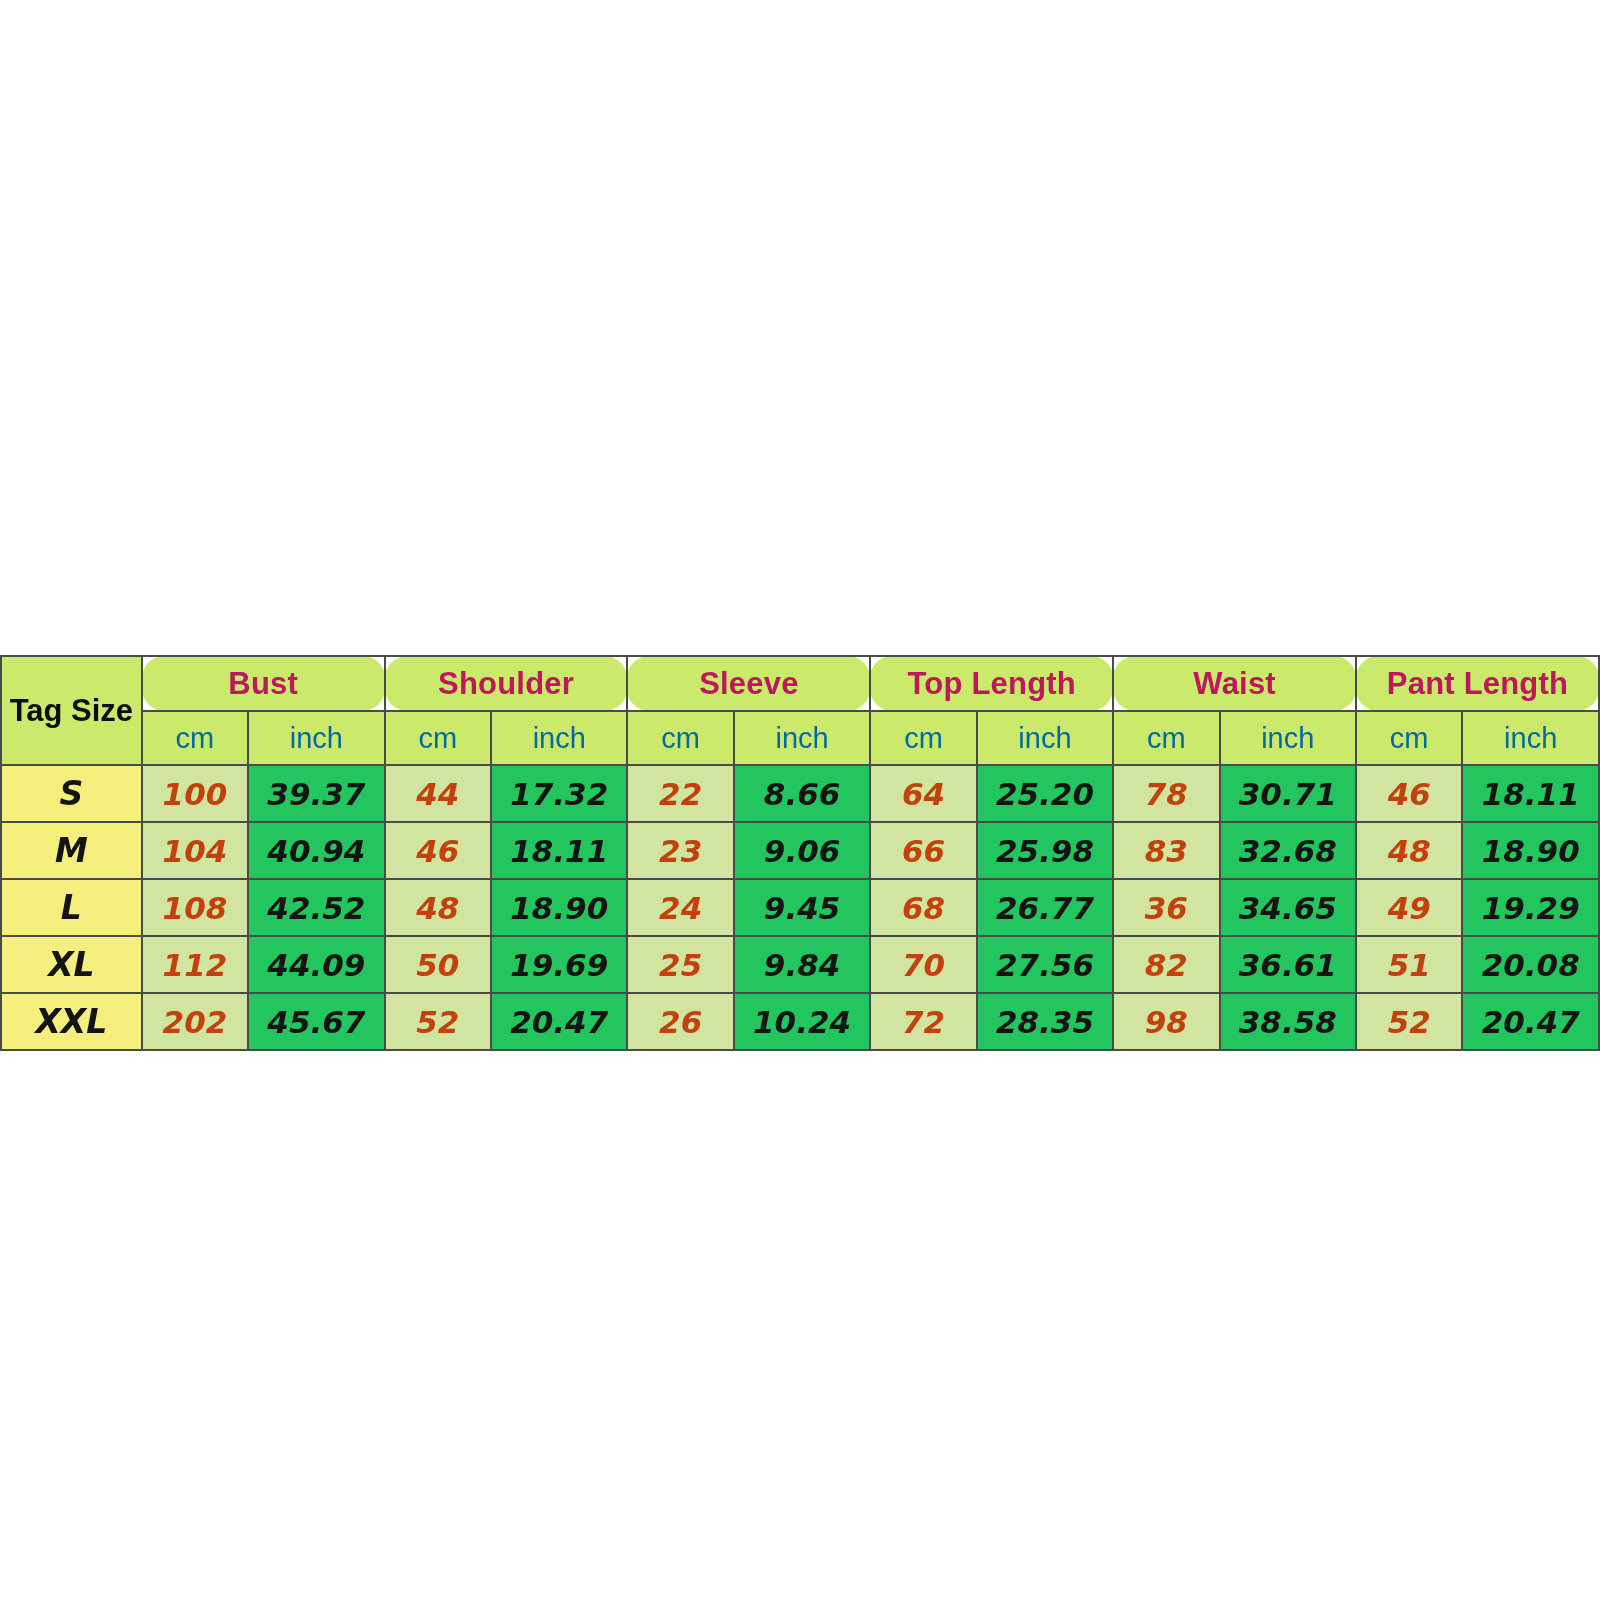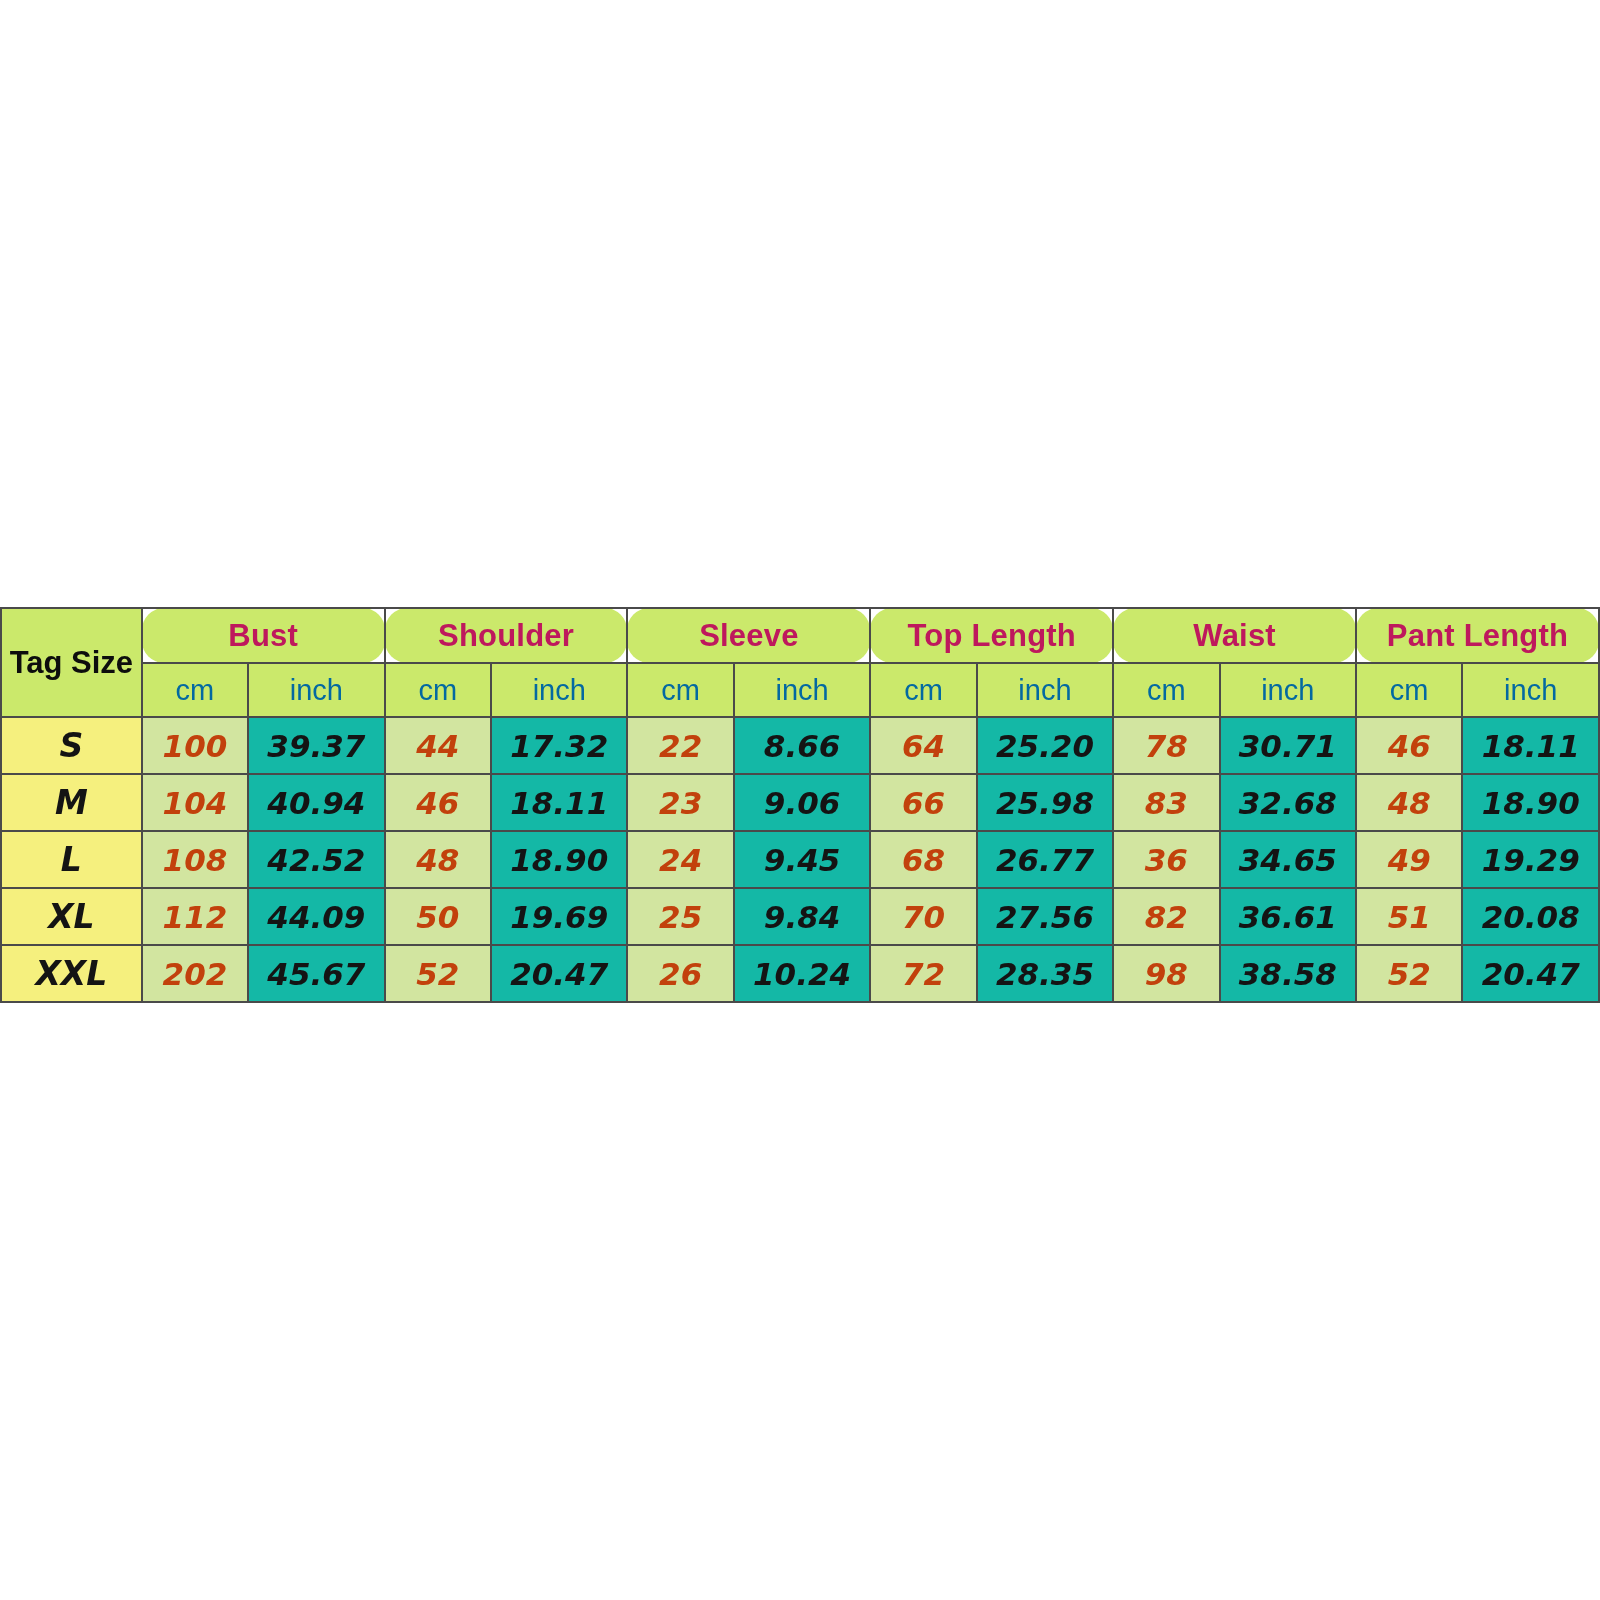--- a/index.html
+++ b/index.html
@@ -25,20 +25,21 @@
     left: 0;
     top: 607px;
     width: 1600px;
   }
 
   table.size-chart {
     border-collapse: collapse;
     table-layout: fixed;
     width: 1600px;
     border: 2px solid #b91c1c;
+    margin-top: 48px;
   }
 
   table.size-chart td,
   table.size-chart th {
     border: 2px solid #4a4a4a;
     text-align: center;
     vertical-align: middle;
     padding: 0;
     overflow: hidden;
     white-space: nowrap;
@@ -95,21 +96,21 @@
     background: #d2e5a0;
     color: #c2410c;
     font-family: "DejaVu Sans", sans-serif;
     font-style: italic;
     font-weight: bold;
     font-size: 31px;
     height: 55px;
   }
 
   .cell-in {
-    background: #14b8a6;
+    background: #22c55e;
     color: #141414;
     font-family: "DejaVu Sans", sans-serif;
     font-style: italic;
     font-weight: bold;
     font-size: 31px;
     height: 55px;
   }
 </style>
 </head>
 <body>

